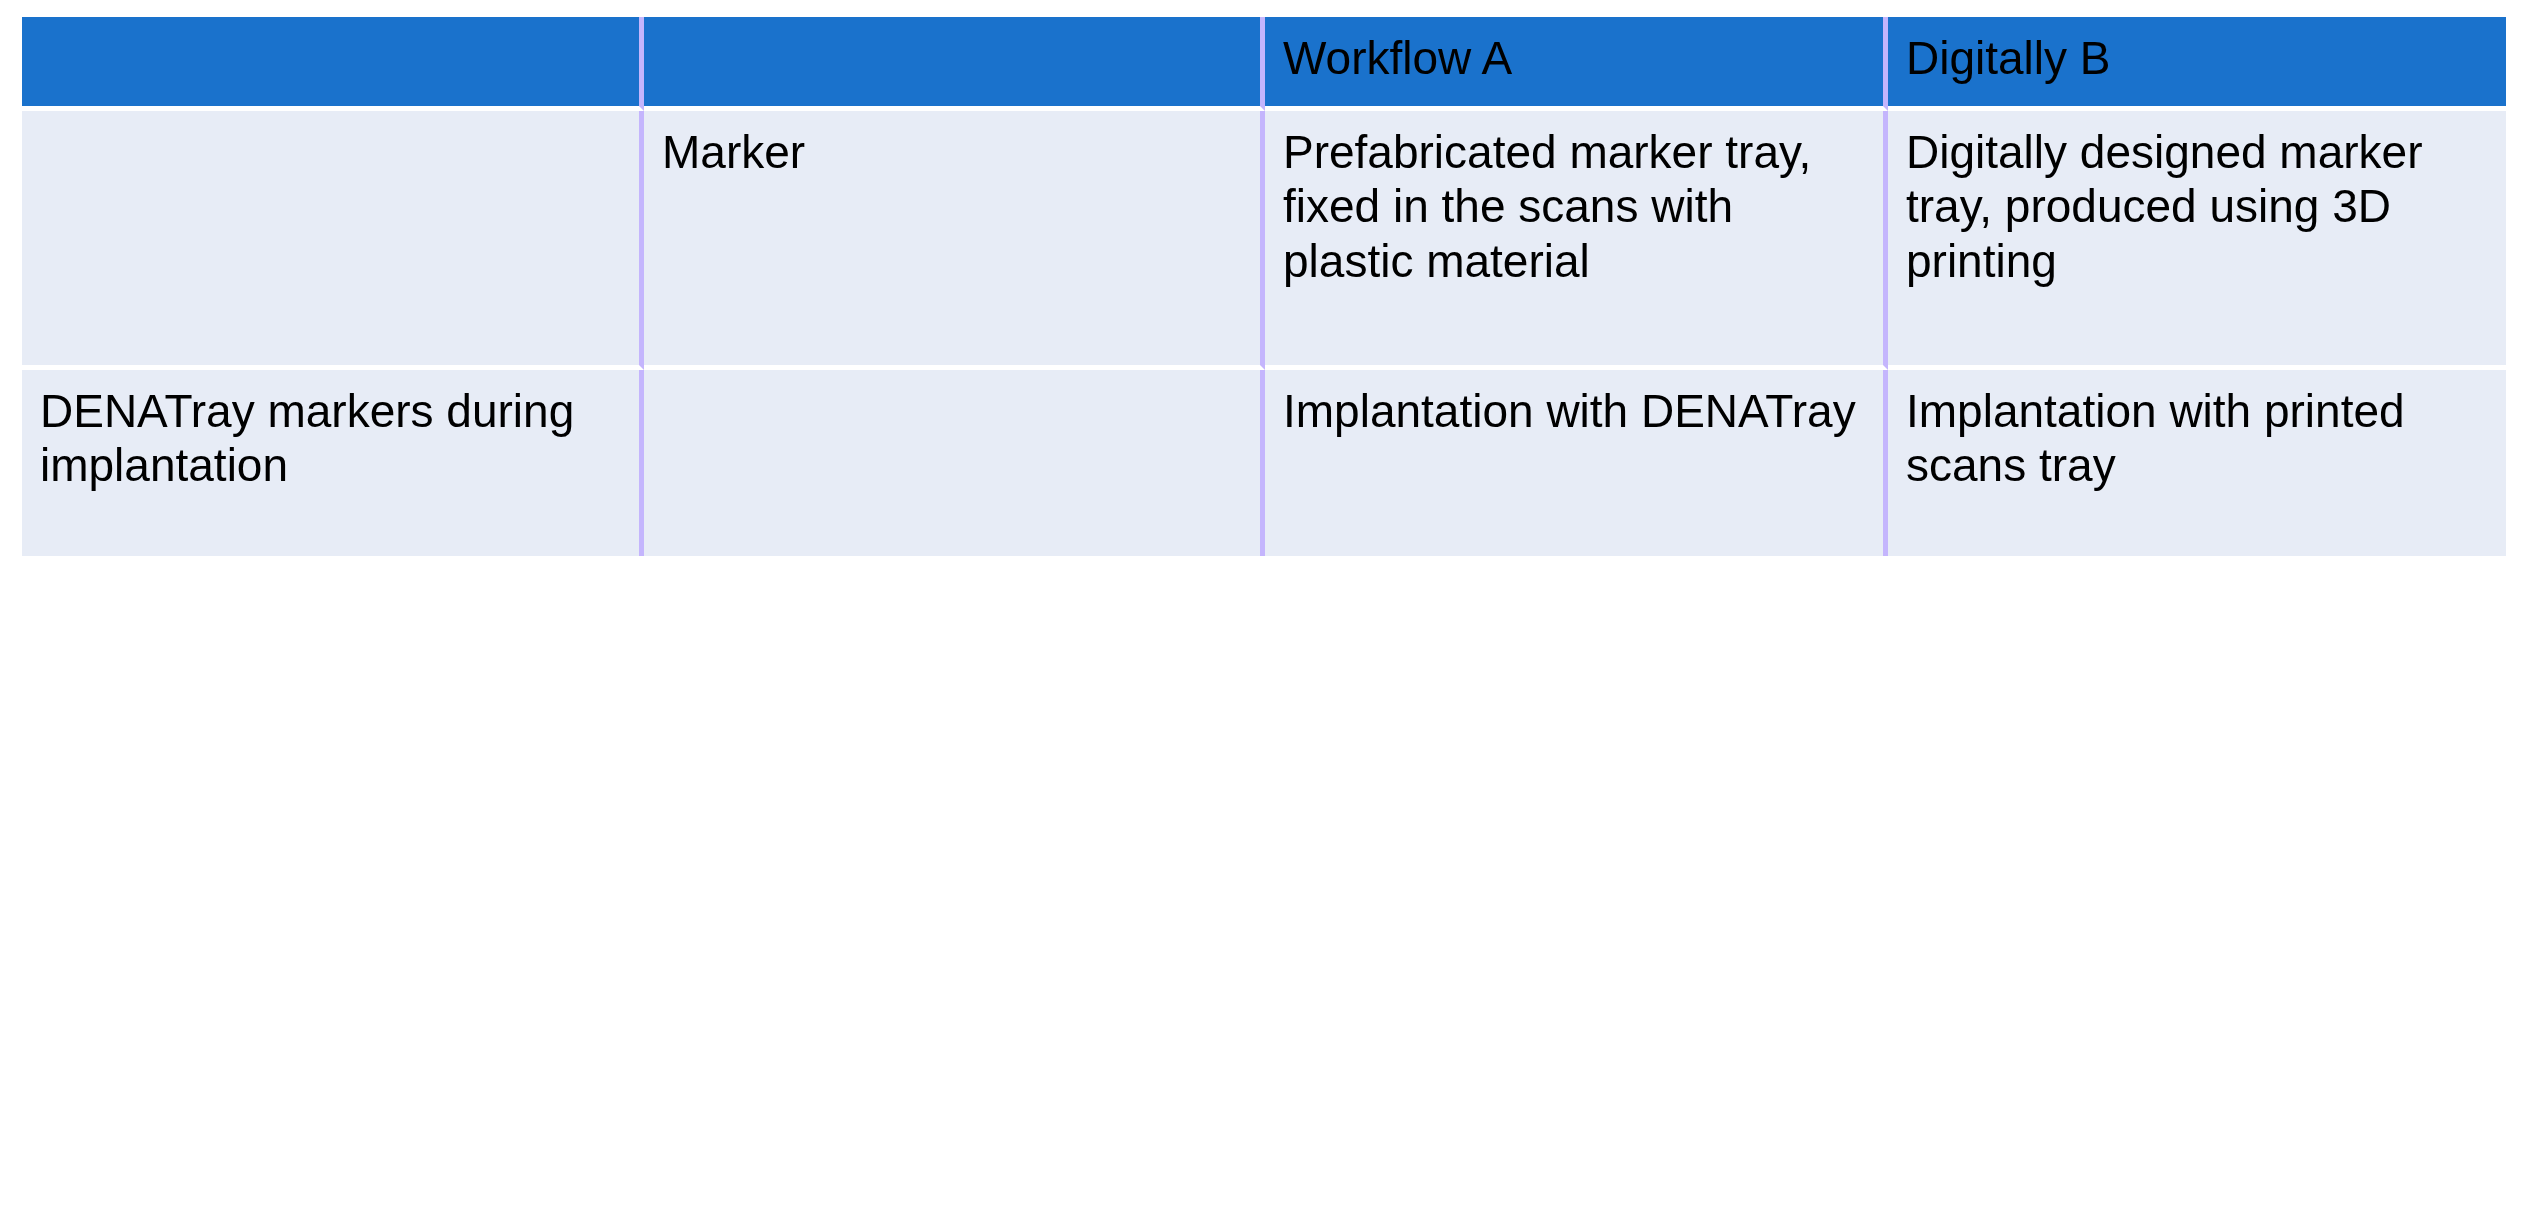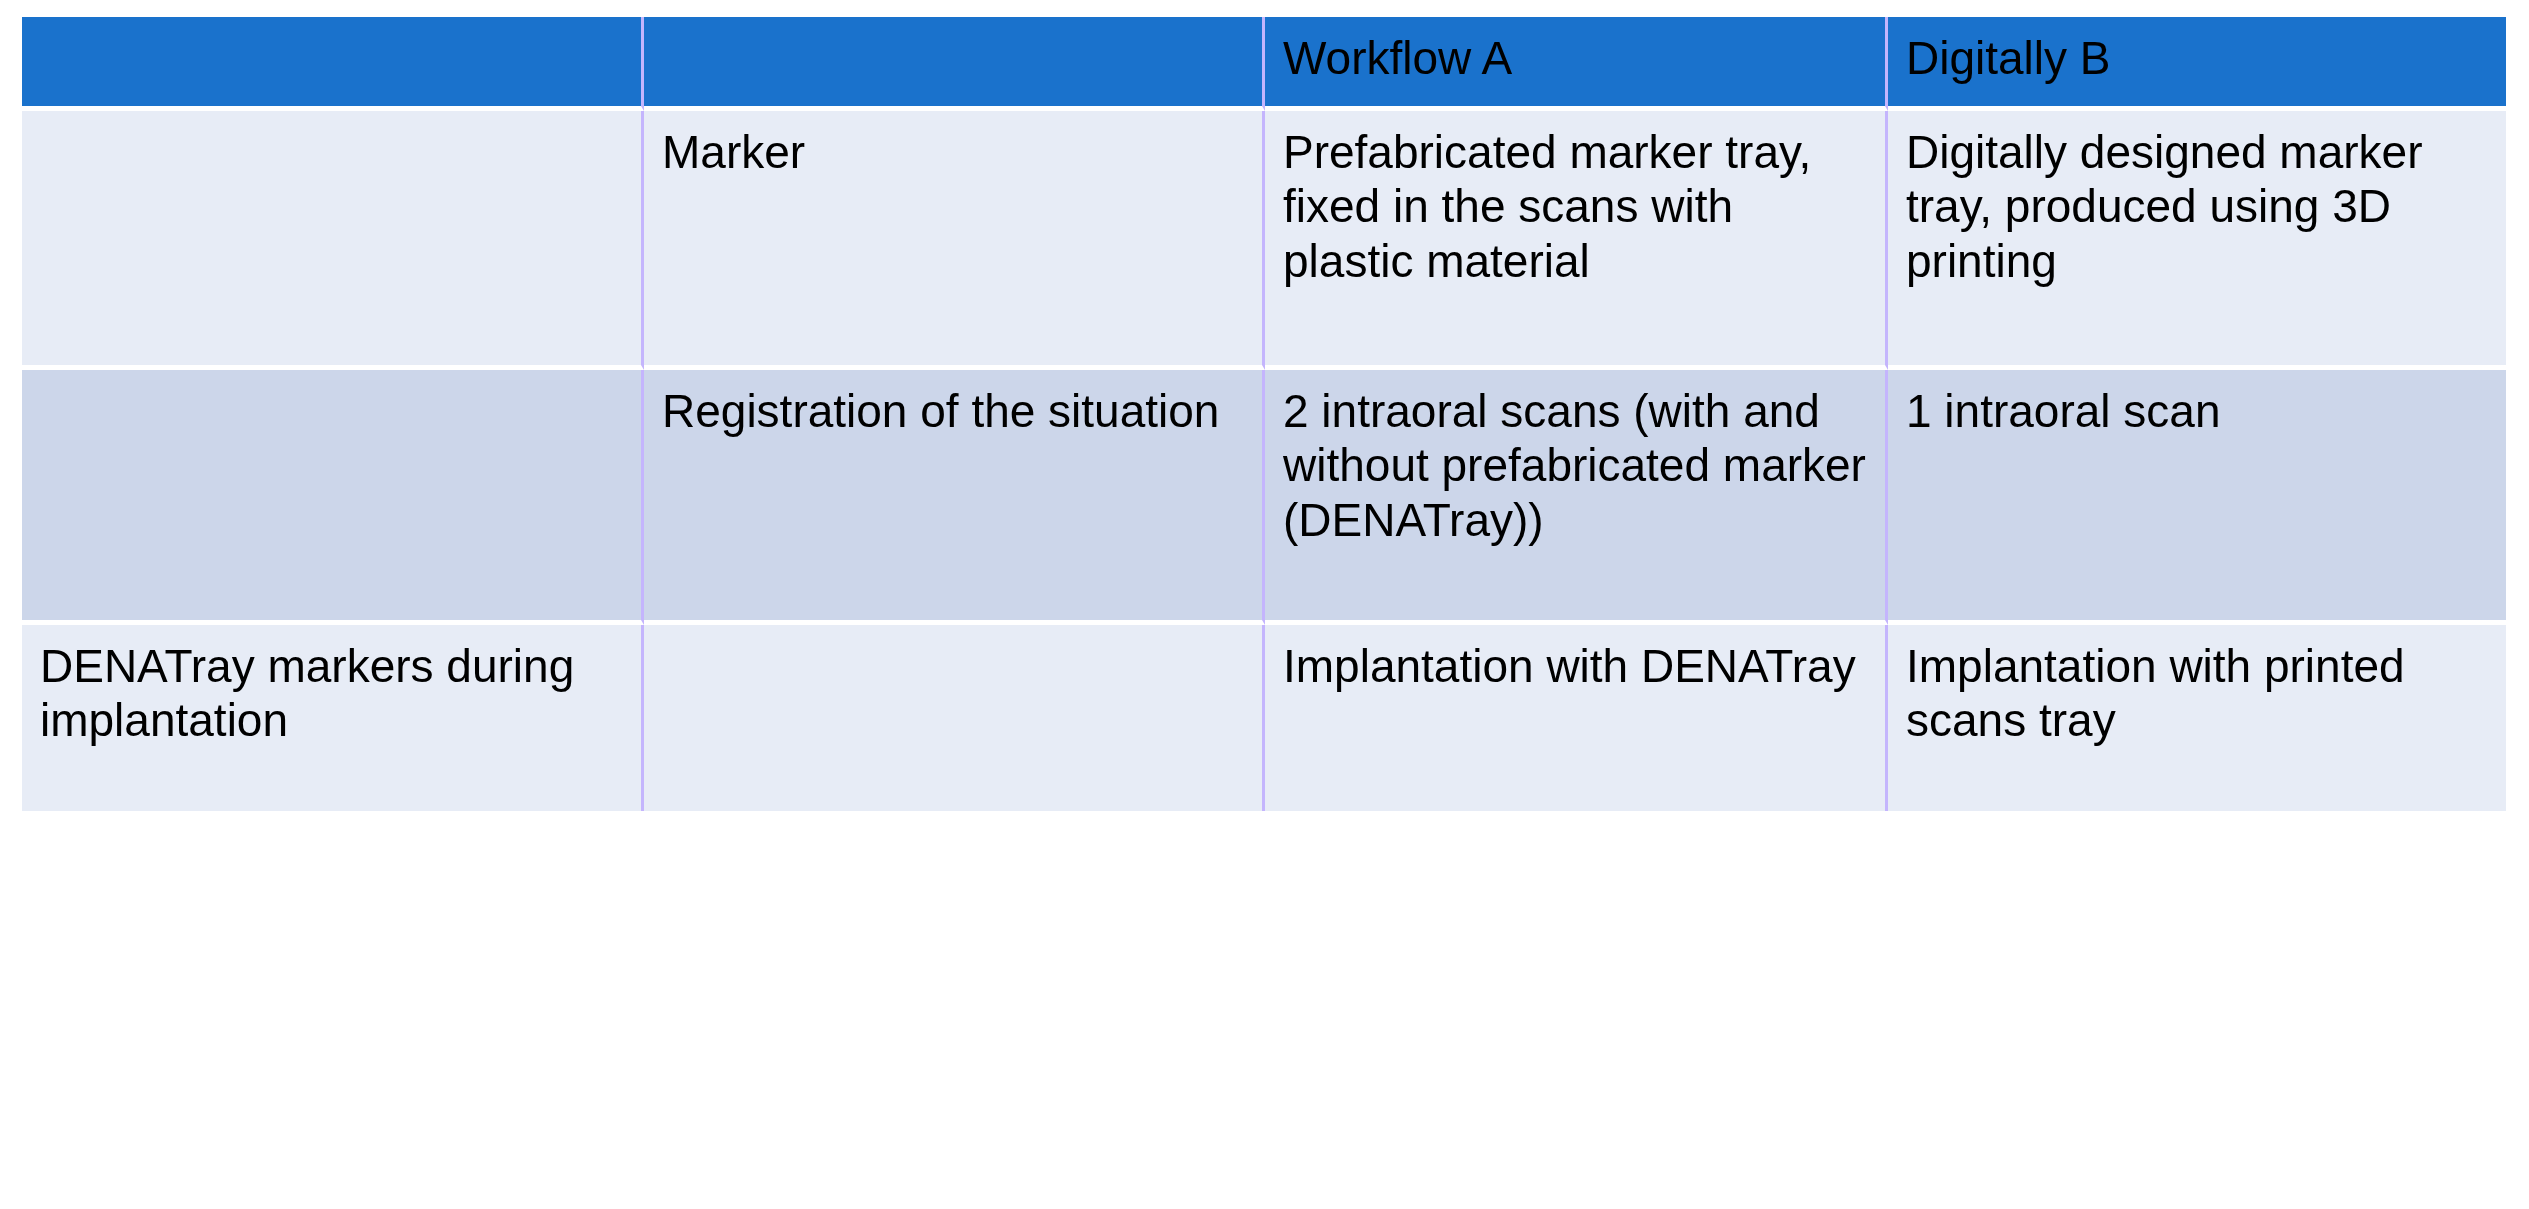--- a/index.html
+++ b/index.html
@@ -26,21 +26,21 @@
     width: 2484px;
     border-collapse: separate;
     border-spacing: 0;
     table-layout: fixed;
   }
   .comparison-table td,
   .comparison-table th {
     vertical-align: top;
     text-align: left;
     padding: 14px 18px 14px 18px;
-    border-right: 3px solid #c4b5fd;
+    border-right: 5px solid #c4b5fd;
     border-bottom: 5px solid #ffffff;
     font-weight: normal;
     line-height: 1.18;
     color: #000000;
     word-wrap: break-word;
   }
   .comparison-table td:last-child,
   .comparison-table th:last-child {
     border-right: none;
   }
@@ -103,26 +103,20 @@
     <tbody>
 
 
       <tr class="band-light row-marker">
         <td></td>
         <td>Marker</td>
         <td>Prefabricated marker tray, fixed in the scans with plastic material</td>
         <td>Digitally designed marker tray, produced using 3D printing</td>
       </tr>
 
-      <tr class="band-dark row-registration">
-        <td></td>
-        <td>Registration of the situation</td>
-        <td>2 intraoral scans (with and without prefabricated marker (DENATray))</td>
-        <td>1 intraoral scan</td>
-      </tr>
 
       <tr class="band-light row-reference">
         <td>DENATray markers during implantation</td>
         <td></td>
         <td>Implantation with DENATray</td>
         <td>Implantation with printed scans tray</td>
       </tr>
 
     </tbody>
   </table>

